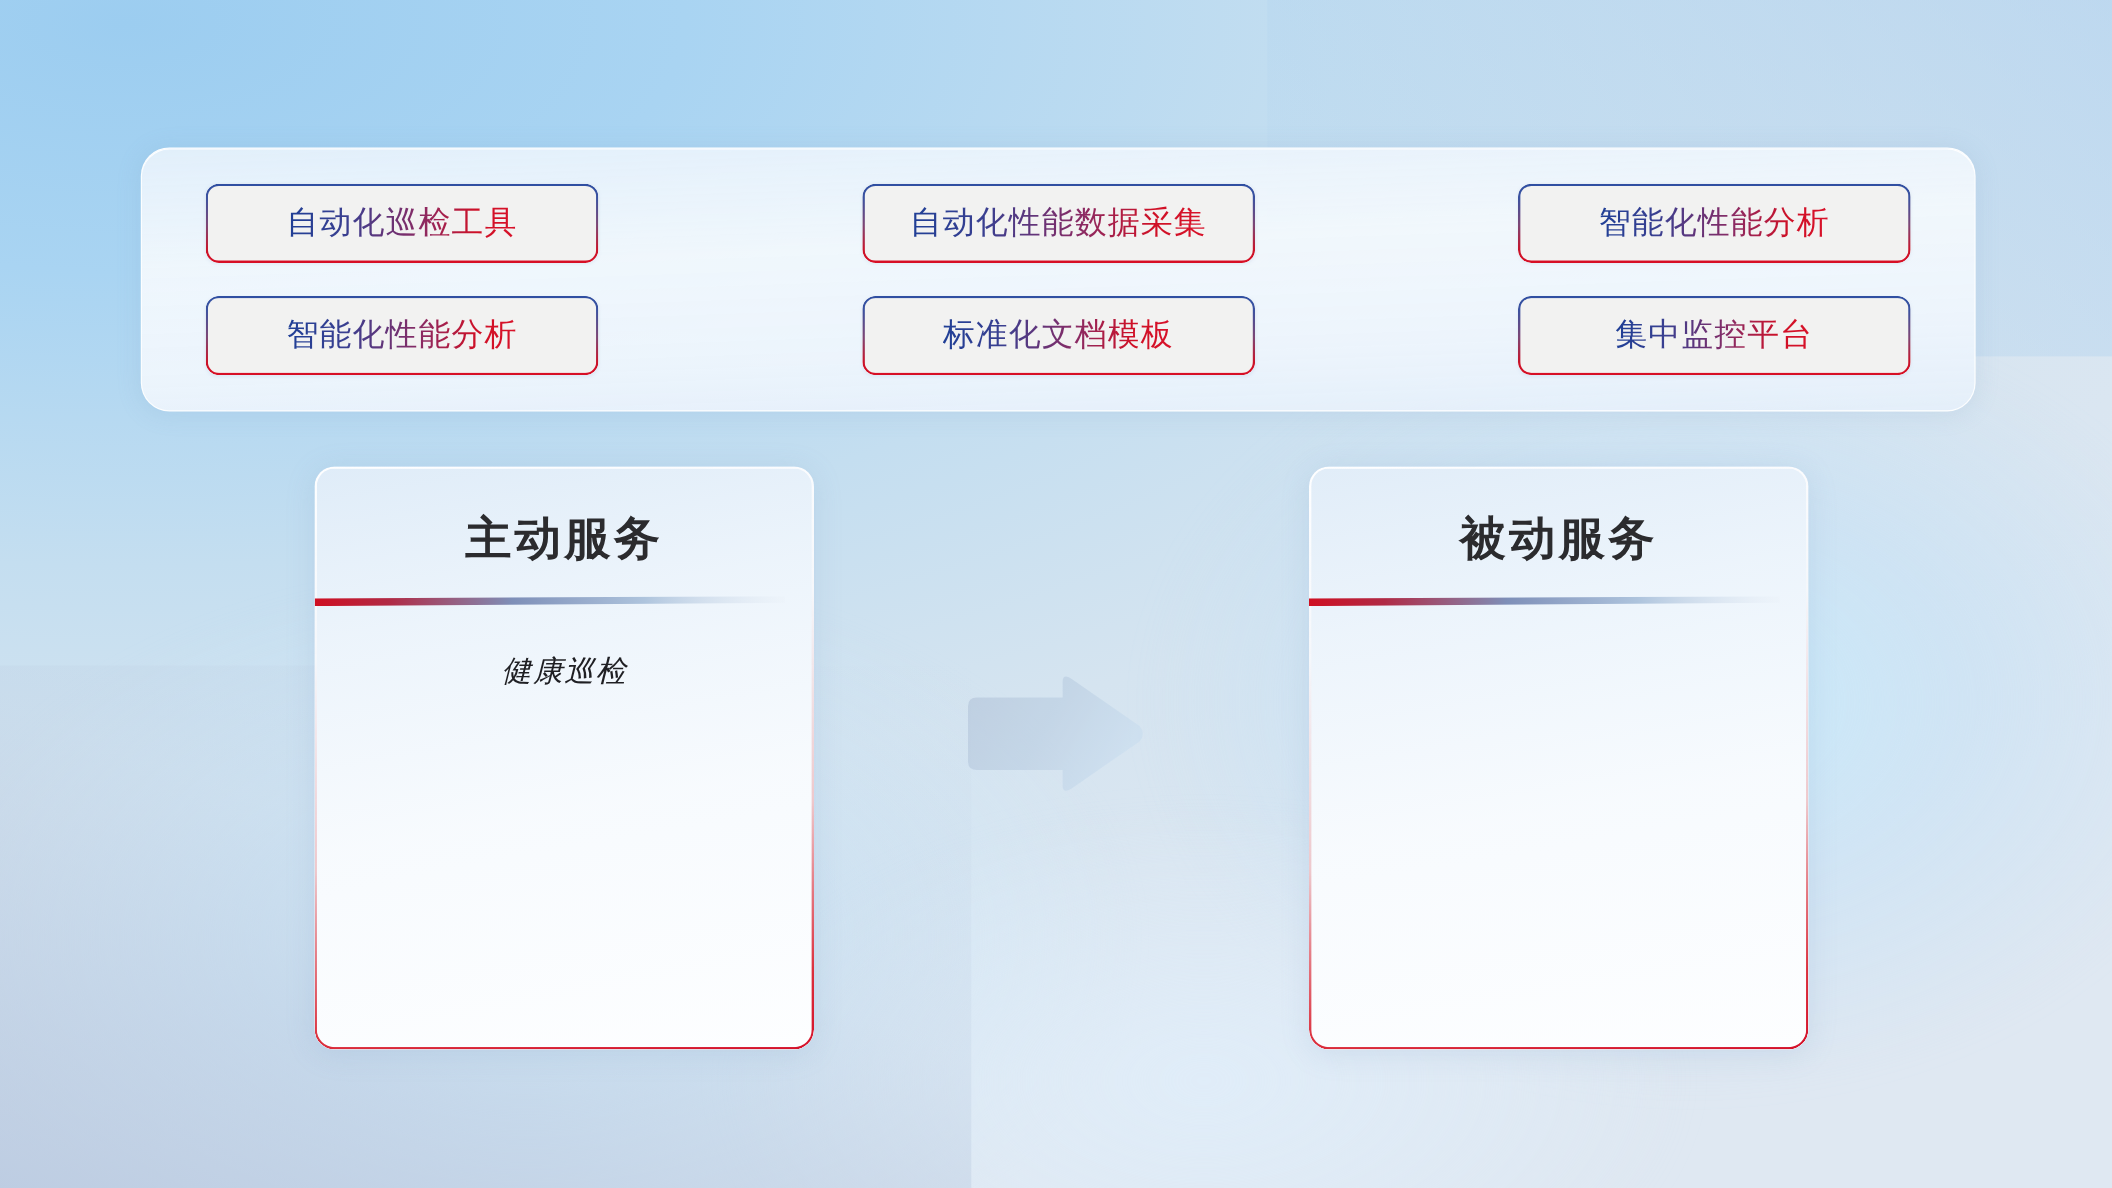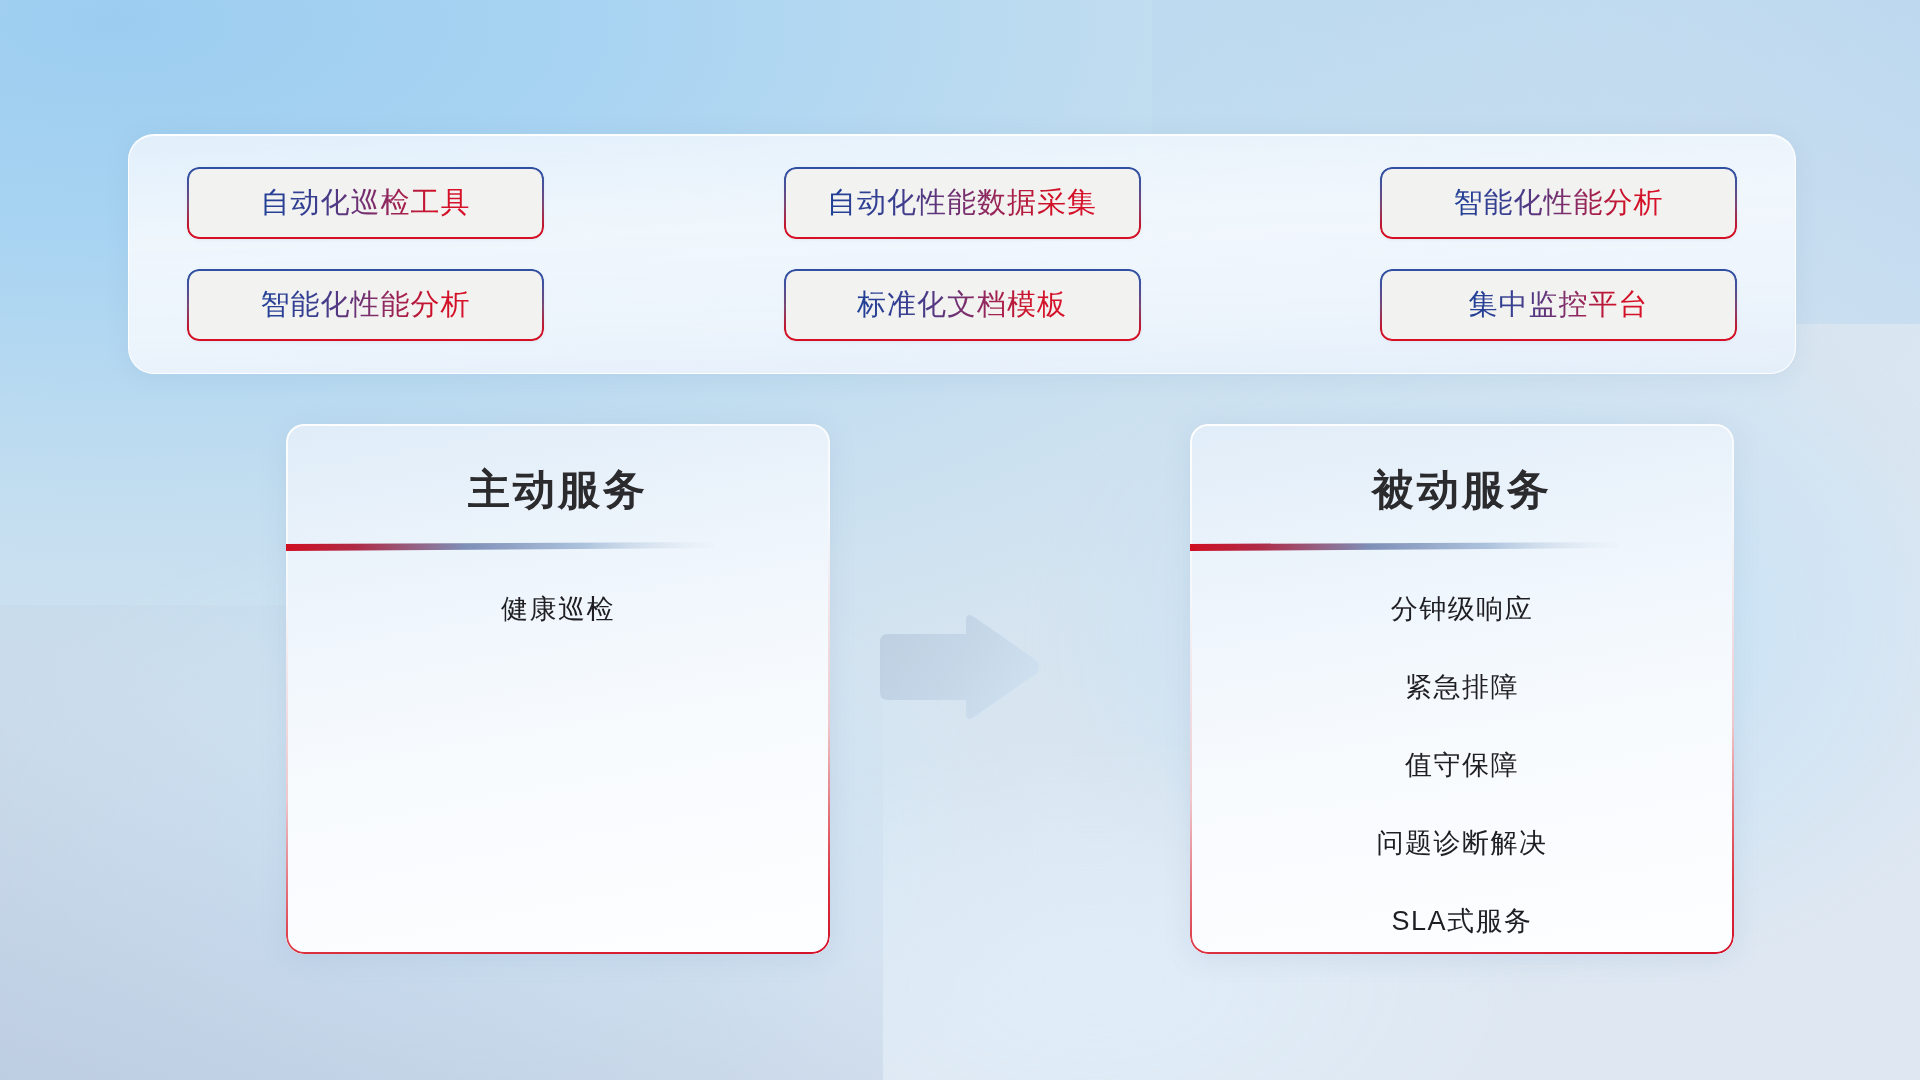--- a/index.html
+++ b/index.html
@@ -78,21 +78,21 @@
   }
 
   
   #flow-arrow{
     position:absolute; left:870px; top:612px; width:172px; height:110px;
     opacity:.55;
   }
 
   
   .card{
-    position:absolute; top:424px; width:544px; height:530px;
+    position:absolute; top:424px; width:454px; height:530px;
     border-radius:18px;
     background:linear-gradient(170deg, rgba(227,238,249,.9) 0%, rgba(238,245,252,.95) 26%, rgba(248,251,254,.98) 58%, rgba(253,254,255,1) 100%);
     box-shadow:0 4px 26px rgba(120,155,195,.18);
     overflow:hidden;
   }
   .card::before{
     content:""; position:absolute; inset:0; border-radius:18px; padding:2px;
     background:linear-gradient(172deg, rgba(255,255,255,.95) 0%, rgba(245,247,250,.9) 30%, rgba(236,190,195,.85) 62%, rgba(216,30,45,.92) 88%, #d4112a 100%);
     -webkit-mask:linear-gradient(#000 0 0) content-box, linear-gradient(#000 0 0);
     -webkit-mask-composite:xor; mask:linear-gradient(#000 0 0) content-box, linear-gradient(#000 0 0);
@@ -112,21 +112,21 @@
     position:relative; z-index:2;
     margin:24px auto 0; width:428px; height:9px;
   }
   .card-list{ list-style:none; margin-top:36px; position:relative; z-index:2; }
   .card-list li{
     text-align:center;
     font-size:27px; letter-spacing:1.5px;
     color:#1f1f23;
     margin-bottom:42px;
   }
-  .card-list li:last-child{ margin-bottom:4px; }
+  .card-list li:last-child{ margin-bottom:4px;font-style:italic; }
 </style>
 </head>
 <body>
 
 <div id="bg-base"></div>
 <div id="bg-glow-1"></div>
 <div id="bg-glow-2"></div>
 <div id="bg-glow-3"></div>
 <div id="bg-shade-bl"></div>
 <div id="bg-shade-tr"></div>
@@ -196,20 +196,13 @@
       <linearGradient id="ulB" x1="0" y1="0" x2="1" y2="0">
         <stop offset="0%" stop-color="#cf0f22"></stop>
         <stop offset="16%" stop-color="#b02a45"></stop>
         <stop offset="42%" stop-color="#7e8fb8"></stop>
         <stop offset="70%" stop-color="#aec4dd"></stop>
         <stop offset="100%" stop-color="#e9eff6" stop-opacity="0.25"></stop>
       </linearGradient>
     </defs>
     <path d="M0 2 L428 0 L428 6 L0 9 Z" fill="url(#ulB)"></path>
   </svg>
-  <ul class="card-list">
-    <li>分钟级响应</li>
-    <li>紧急排障</li>
-    <li>值守保障</li>
-    <li>问题诊断解决</li>
-    <li>SLA式服务</li>
-  </ul>
 </div>
 
 </body></html>

